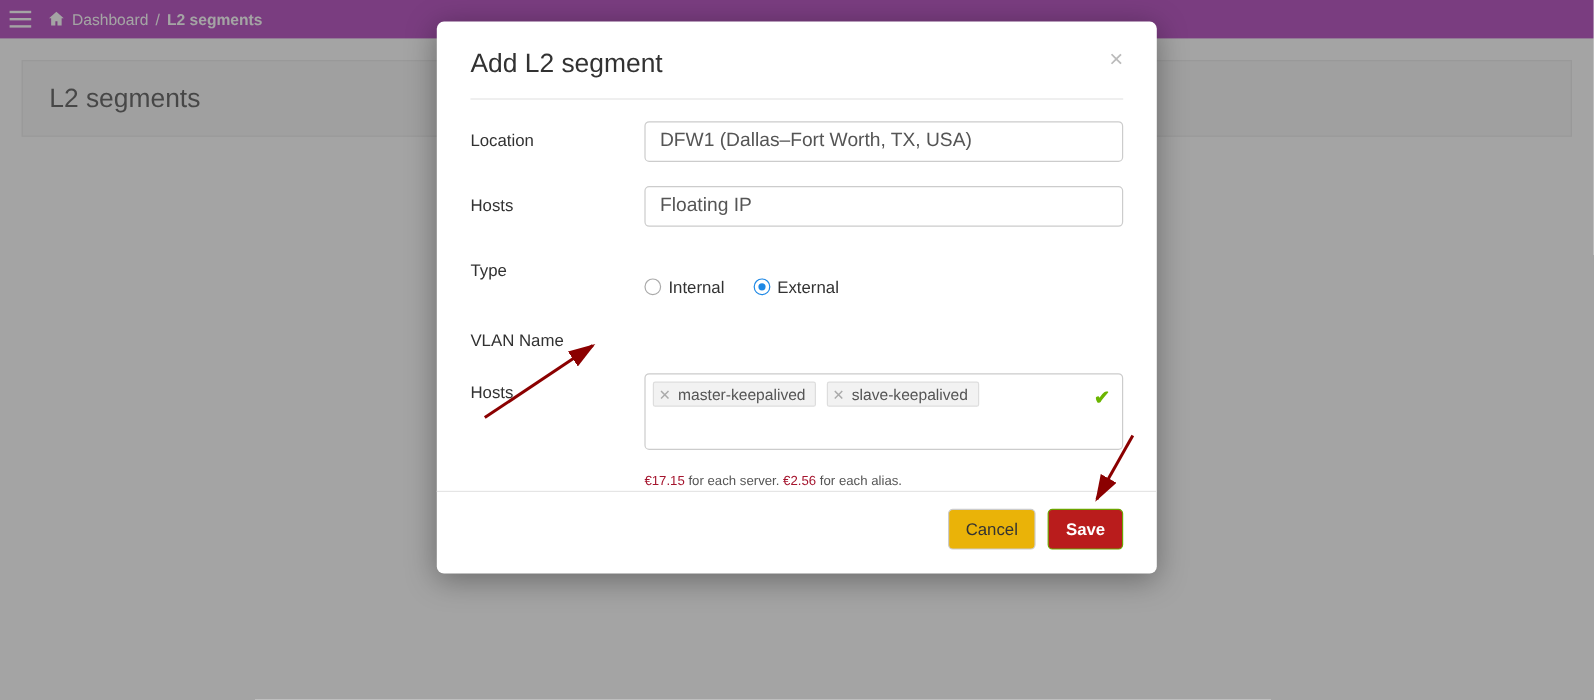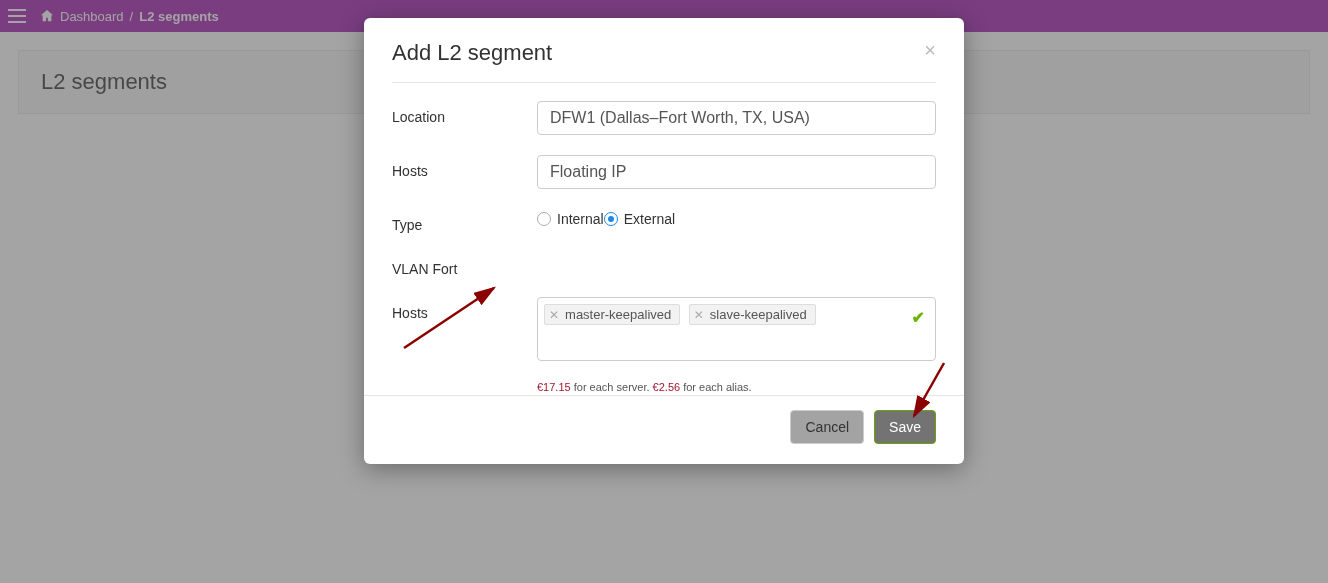--- a/index.html
+++ b/index.html
@@ -22,38 +22,38 @@
 .modal { position: absolute; top: 18px; left: 50%; transform: translateX(-50%); width: 600px; background: #fff; border-radius: 6px; box-shadow: 0 5px 25px rgba(0,0,0,0.35); }
 .modal-body { padding: 22px 28px 0 28px; }
 .modal-title-row { border-bottom: 1px solid #e5e5e5; padding-bottom: 16px; margin-bottom: 18px; display: flex; justify-content: space-between; align-items: flex-start; }
 .modal-title { font-size: 22px; font-weight: 500; color: #323232; }
 .close-x { color: #bbb; font-size: 20px; cursor: pointer; line-height: 1; }
 
 .form-row { display: flex; align-items: flex-start; margin-bottom: 20px; }
 .form-label { width: 145px; font-size: 14px; color: #323232; padding-top: 8px; }
 .form-ctrl { flex: 1; }
 .text-input { width: 100%; height: 34px; padding: 6px 12px; border: 1px solid #ccc; border-radius: 4px; font-size: 16px; color: #555; }
-.radio-group { display: flex; align-items: center; padding-top: 2px; }
+.radio-group { display: flex; gap: 24px; align-items: center; padding-top: 2px; margin-top: 20px; }
 .radio-item { display: flex; align-items: center; gap: 6px; font-size: 14px; color: #323232; }
 .radio-dot { width: 14px; height: 14px; border-radius: 50%; border: 1px solid #aaa; position: relative; display: inline-block; }
 .radio-dot.selected { border-color: #1e88e5; }
 .radio-dot.selected::after { content: ''; position: absolute; inset: 3px; border-radius: 50%; background: #1e88e5; }
 
 .tags-input { width: 100%; min-height: 64px; border: 1px solid #ccc; border-radius: 4px; padding: 6px; position: relative; }
 .tag { display: inline-flex; align-items: center; background: #f2f2f2; border: 1px solid #ddd; border-radius: 2px; padding: 2px 8px 2px 4px; font-size: 13px; color: #555; margin-right: 4px; }
 .tag-remove { color: #aaa; margin-right: 6px; font-size: 12px; cursor: pointer; }
 .tags-valid-icon { position: absolute; right: 10px; top: 10px; color: #6bb500; font-weight: bold; }
 
 .price-line { font-size: 11px; color: #555; margin: 8px 0 2px 145px; }
 .price-line .amt { color: #a5152e; font-weight: 500; }
 
 .modal-footer { border-top: 1px solid #e5e5e5; padding: 14px 28px 20px; display: flex; justify-content: flex-end; gap: 10px; }
 .btn { height: 34px; padding: 0 14px; border-radius: 4px; font-size: 14px; cursor: pointer; display: inline-flex; align-items: center; }
-.btn-default { background: #a3a3a3; border: 1px solid #ccc; color: #333; }
-.btn-primary { background: #737373; border: 1px solid #6ca300; color: #fff; font-weight: 400; text-align: center; }
+.btn-default { background: #eab308; border: 1px solid #ccc; color: #333; }
+.btn-primary { background: #b91c1c; border: 1px solid #6ca300; color: #fff; font-weight: 700; text-align: center; }
 
 .arrow { position: absolute; pointer-events: none; }
 </style>
 </head>
 <body>
 
 <div class="topbar">
   <div class="hamburger">
     <span></span>
       <span></span>
@@ -106,21 +106,21 @@
           </label>
           <label class="radio-item">
             <span class="radio-dot selected"></span>
             <span>External</span>
           </label>
         </div>
       </div>
     </div>
 
     <div class="form-row">
-      <div class="form-label">VLAN Fort</div>
+      <div class="form-label">VLAN Name</div>
     </div>
 
     <div class="form-row">
       <div class="form-label">Hosts</div>
       <div class="form-ctrl">
         <div class="tags-input">
           <span class="tag">
             <span class="tag-remove">✕</span>
             <span>master-keepalived</span>
           </span>

